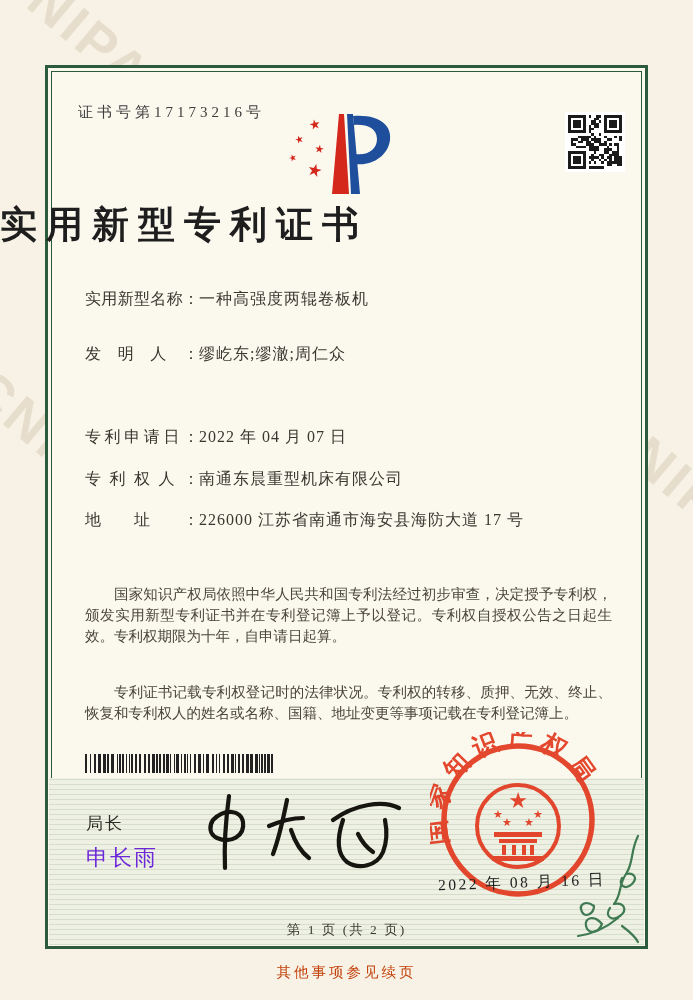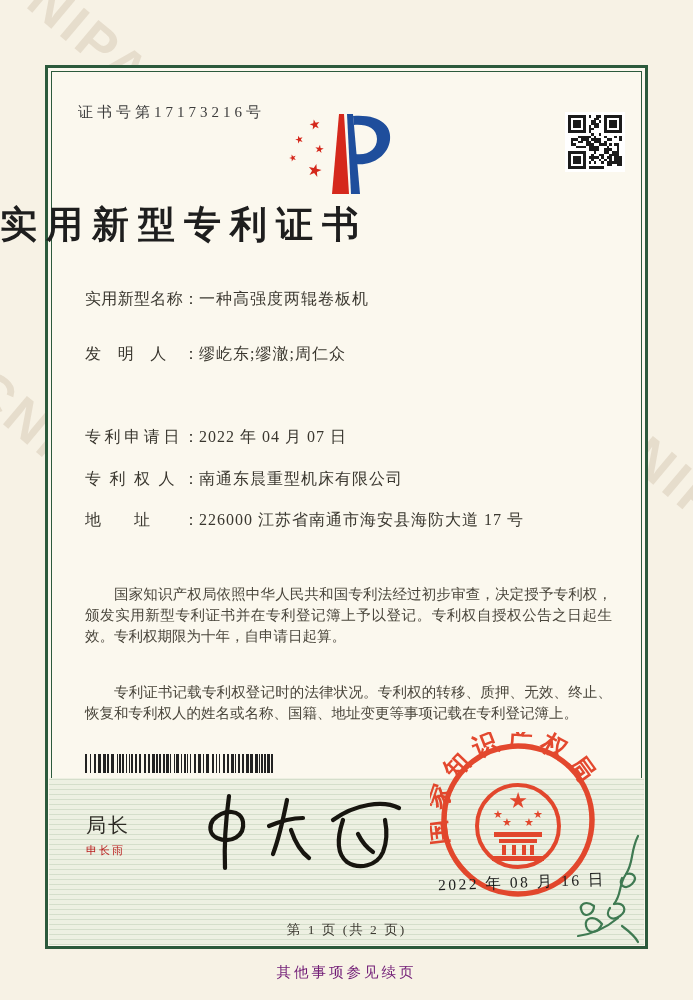--- a/index.html
+++ b/index.html
@@ -37,37 +37,37 @@
   .para { position:absolute; left:85px; width:527px; font-size:14.5px; line-height:21px;
     color:#4a463c; text-align:justify; text-indent:2em; z-index:3; }
 
   .band { position:absolute; left:49px; top:778px; width:595px; height:167px; z-index:2;
     background:
       repeating-linear-gradient(0deg, rgba(126,158,120,0.22) 0 1px, rgba(0,0,0,0) 1px 5px),
       #edf0e2; }
 
   .barcode { position:absolute; left:85px; top:754px; width:192px; height:19px; z-index:3; }
 
-  .issuer-title { position:absolute; left:86px; top:812px; font-size:20px; color:#2e2c26;
+  .issuer-title { position:absolute; left:86px; top:812px; font-size:17px; color:#2e2c26;
     letter-spacing:2px; z-index:4; }
-  .issuer-name  { position:absolute; left:86px; top:843px; font-size:11px; color:#b91c1c;
+  .issuer-name  { position:absolute; left:86px; top:843px; font-size:22px; color:#6d28d9;
     letter-spacing:2px; z-index:4; }
 
   .signature { position:absolute; left:195px; top:786px; z-index:4; }
 
   .seal { position:absolute; left:430px; top:732px; z-index:5; opacity:0.93; }
   .seal-date { position:absolute; left:438px; top:872px; width:190px; font-size:15.5px;
     color:#1c1c1c; letter-spacing:2.5px; transform:rotate(-2deg); z-index:6; white-space:nowrap; }
 
   .ornament { position:absolute; left:572px; top:832px; z-index:3; }
 
   .page-info { position:absolute; left:0; top:921px; width:693px; text-align:center;
     font-size:13.5px; color:#3e3b33; letter-spacing:2px; z-index:3; }
   .continuation { position:absolute; left:0; top:963px; width:693px; text-align:center;
-    font-size:14.5px; color:#701a75; letter-spacing:3px; z-index:3; }
+    font-size:14.5px; color:#c2410c; letter-spacing:3px; z-index:3; }
 </style>
 </head>
 <body>
 
 <div id="page">
 
   <div class="watermark" style="left:-18px; top:-8px;">CNIPA</div>
   <div class="watermark" style="left:432px; top:272px;">CNIPA</div>
   <div class="watermark" style="left:-42px; top:408px;">CNIPA</div>
   <div class="watermark" style="left:584px; top:448px;">CNIPA</div>

